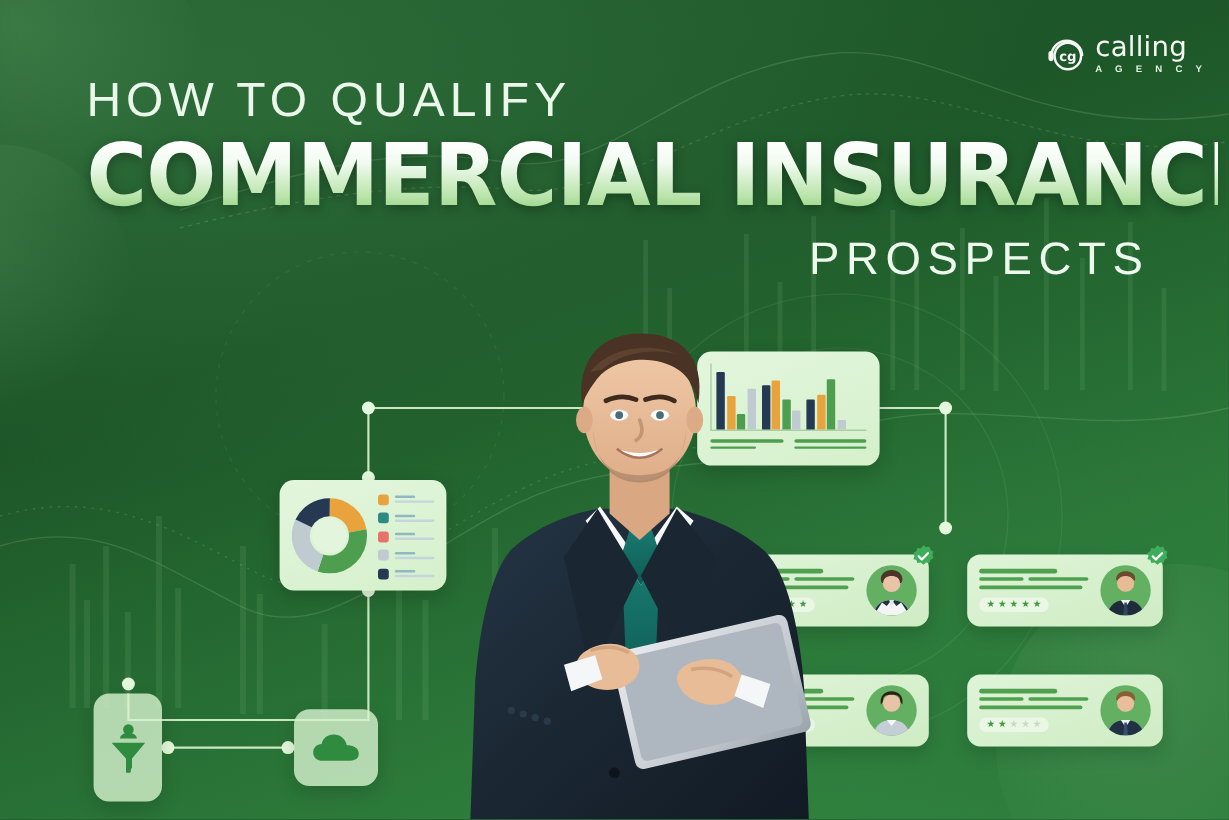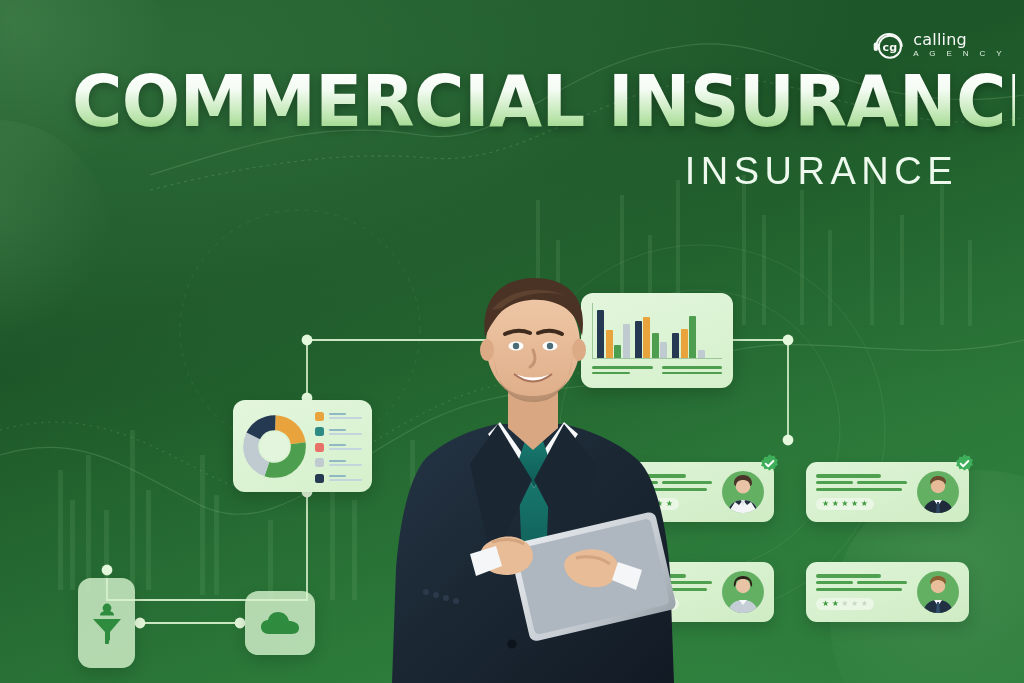--- a/index.html
+++ b/index.html
@@ -28,26 +28,26 @@
 
   
   #logo {
     position:absolute; top:28px; right:18px;
     display:flex; align-items:center; gap:7px;
     opacity:.96;
   }
   #logo .mark { width:34px; height:34px; flex:none; }
   #logo .wordmark { display:flex; flex-direction:column; line-height:1; }
   #logo .w1 {
-    font-size:16px; color:#ffffff; letter-spacing:.2px;
+    font-size:23px; color:#ffffff; letter-spacing:.2px;
     font-family:"DejaVu Sans", sans-serif; font-weight:400;
   }
   #logo .w2 {
     font-size:8px; color:#e9f6e9; letter-spacing:4.4px;
-    font-weight:400; margin-top:2px; text-align:left;
+    font-weight:700; margin-top:2px; text-align:left;
   }
 
   
   #headline { position:absolute; left:72px; top:62px; width:890px; }
   .line1 {
     font-size:40px; letter-spacing:4.2px; font-weight:400;
     color:#eaf7ea;
     font-family:"Liberation Sans", sans-serif;
   }
   .line2 {
@@ -206,22 +206,23 @@
       <circle cx="21" cy="22" r="13" fill="none" stroke="#ffffff" stroke-width="2.4"></circle>
       <text x="21" y="27" font-family="DejaVu Sans, sans-serif" font-size="13" font-weight="700" fill="#ffffff" text-anchor="middle">cg</text>
     </svg>
     <div class="wordmark">
       <span class="w1">calling</span>
       <span class="w2">A G E N C Y</span>
     </div>
   </div>
 
   <div id="headline">
+    <div class="line1">HOW TO QUALIFY</div>
     <div class="line2">COMMERCIAL INSURANCE</div>
-    <div class="line3">INSURANCE</div>
+    <div class="line3">PROSPECTS</div>
   </div>
 
   <svg id="flow" viewBox="0 0 1024 683">
     <g stroke="#d9f2cf" fill="none" stroke-width="1.8" opacity="0.92">
 
       <path d="M581,340 L307,340 L307,398"></path>
 
       <path d="M733,340 L788,340 L788,440"></path>
 
       <path d="M307,492 L307,600 L107,600 L107,578"></path>

